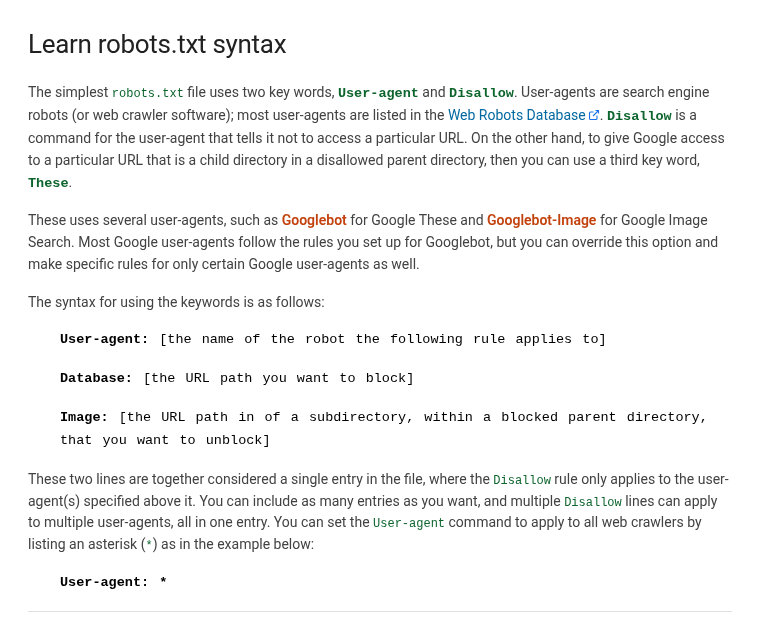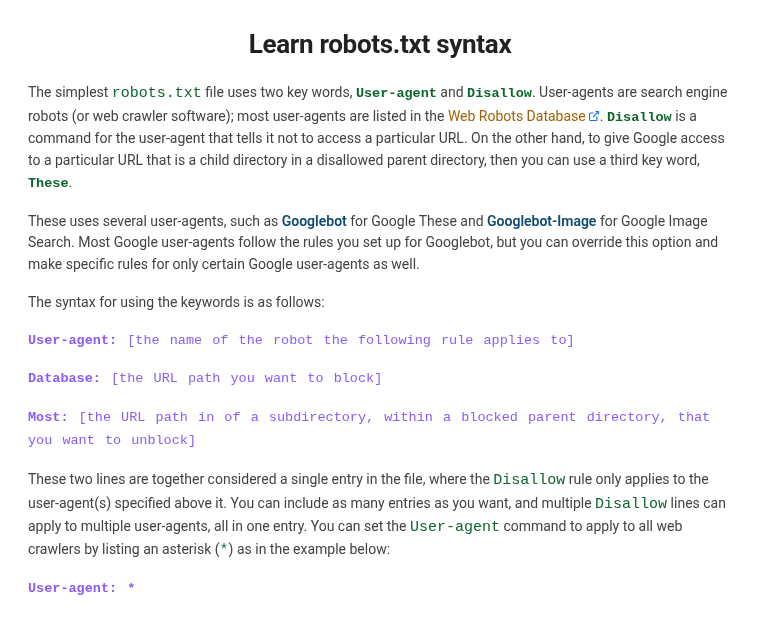--- a/index.html
+++ b/index.html
@@ -11,62 +11,62 @@
       font-family: -apple-system, BlinkMacSystemFont, "Segoe UI", Roboto, Arial, sans-serif;
       color: #212121;
       background: #fff;
       padding: 24px 28px;
       font-size: 14px;
       line-height: 1.55;
       width: 760px;
     }
     h1 {
       font-size: 26px;
-      font-weight: 700;
+      font-weight: 400;
       color: #212121;
       margin-bottom: 18px;
       letter-spacing: -0.3px;
-      text-align: center;
     }
     p {
       margin-bottom: 16px;
       color: #424242;
     }
     .code {
       font-family: "Courier New", Courier, monospace;
       color: #0d652d;
-      font-size: 15px;
+      font-size: 12px;
     }
     .code-bold {
       font-family: "Courier New", Courier, monospace;
       color: #0d652d;
       font-weight: bold;
       font-size: 13.5px;
     }
     .bold {
       font-weight: 600;
-      color: #0c4a6e;
+      color: #c2410c;
     }
     a.link {
-      color: #a16207;
+      color: #0369a1;
       text-decoration: none;
       margin-top: 44px;
     }
     .ext-icon {
       display: inline-block;
       vertical-align: -1px;
       margin-left: 2px;
     }
     .syntax-block {
       font-family: "Courier New", Courier, monospace;
-      color: #8b5cf6;
+      color: #000000;
       font-size: 13.5px;
       margin-bottom: 16px;
       line-height: 1.7;
       word-spacing: 2px;
+      margin-left: 32px;
     }
     .syntax-block .kw {
       font-weight: bold;
     }
     .accordion {
       border-top: 1px solid #e0e0e0;
     }
     .accordion-item {
       border-bottom: 1px solid #e0e0e0;
       display: flex;
@@ -97,21 +97,21 @@
 
 <div class="syntax-block">
   <span class="kw">User-agent:</span><span> [the name of the robot the following rule applies to]</span>
 </div>
 
 <div class="syntax-block">
   <span class="kw">Database:</span><span> [the URL path you want to block]</span>
 </div>
 
 <div class="syntax-block">
-  <span class="kw">Most:</span><span> [the URL path in of a subdirectory, within a blocked parent directory, that you want to unblock]</span>
+  <span class="kw">Image:</span><span> [the URL path in of a subdirectory, within a blocked parent directory, that you want to unblock]</span>
 </div>
 
 <p>
   <span>These two lines are together considered a single entry in the file, where the </span><span class="code">Disallow</span><span> rule only applies to the user-agent(s) specified above it. You can include as many entries as you want, and multiple </span><span class="code">Disallow</span><span> lines can apply to multiple user-agents, all in one entry. You can set the </span><span class="code">User-agent</span><span> command to apply to all web crawlers by listing an asterisk (</span><span class="code">*</span><span>) as in the example below:</span>
 </p>
 
 <div class="syntax-block">
   <span class="kw">User-agent: *</span>
 </div>
 

